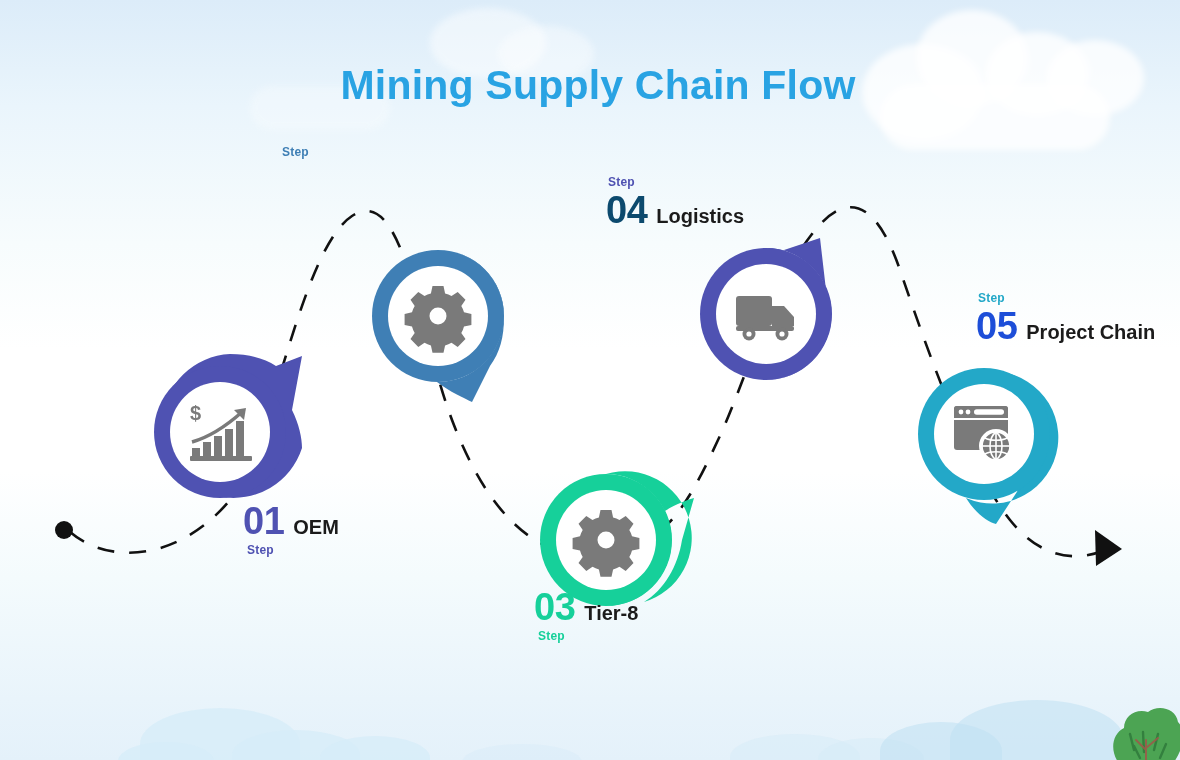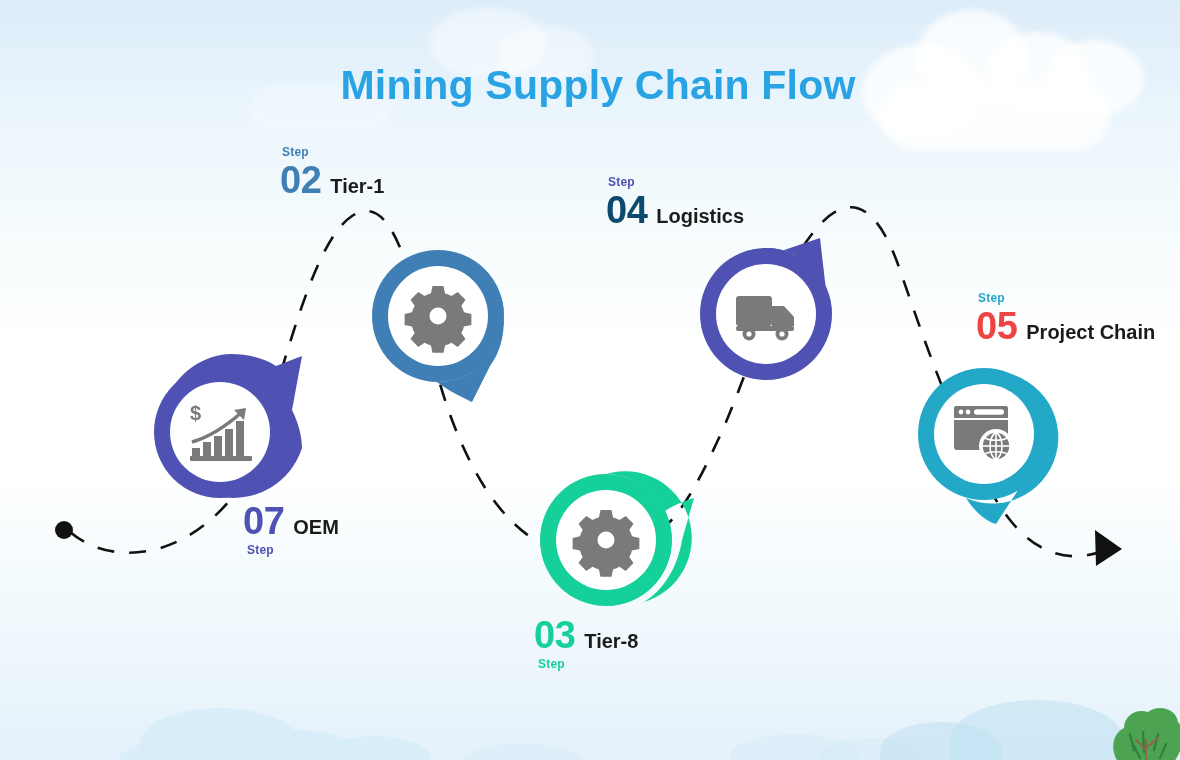--- a/index.html
+++ b/index.html
@@ -126,21 +126,21 @@
         <rect x="35" y="25" width="8" height="27"></rect>
         <rect x="46" y="17" width="8" height="35"></rect>
         <path d="M2 38 C16 34, 34 24, 52 8" fill="none" stroke="#7a7a7a" stroke-width="3.4"></path>
         <path d="M44 6 L56 4 L54 16 Z"></path>
         <text x="0" y="16" font-family="Liberation Sans, sans-serif" font-size="20" font-weight="700" fill="#7a7a7a">$</text>
       </g>
     </svg>
   </div>
   <div class="steplabel below" style="left:243px;top:502px;">
     <div class="row">
-      <span class="num" style="color:#4f52b2">07</span>
+      <span class="num" style="color:#4f52b2">01</span>
       <span class="name">OEM</span>
     </div>
     <div class="word" style="color:#4f52b2">Step</div>
   </div>
 
   <div class="pin" style="left:372px;top:246px;">
     <svg width="150" height="165" viewBox="0 0 150 165">
       <path d="M66 4 A66 66 0 1 1 65 136 C78 146, 92 152, 100 156 L118 120 C128 106, 132 92, 132 70
                A66 66 0 0 0 66 4 Z" fill="#3f7fb5"></path>
       <circle cx="66" cy="70" r="66" fill="#3f7fb5"></circle>
@@ -151,44 +151,40 @@
                  l-7.8 7.8 l-6.2 -4.2 a23 23 0 0 1 -6.4 2.7 l-1.6 7.4 h-11 l-1.6 -7.4
                  a23 23 0 0 1 -6.4 -2.7 l-6.2 4.2 l-7.8 -7.8 l4.2 -6.2 a23 23 0 0 1 -2.7 -6.4
                  l-7.4 -1.6 v-11 l7.4 -1.6 a23 23 0 0 1 2.7 -6.4 l-4.2 -6.2 l7.8 -7.8 l6.2 4.2
                  a23 23 0 0 1 6.4 -2.7 Z"></path>
         <circle cx="0" cy="0" r="8.5" fill="#ffffff"></circle>
       </g>
     </svg>
   </div>
   <div class="steplabel above" style="left:280px;top:146px;">
     <div class="word" style="color:#3f7fb5">Step</div>
-    <div class="row">
-      <span class="num" style="color:#3f7fb5">02</span>
-      <span class="name">Tier-1</span>
-    </div>
   </div>
 
   <div class="pin" style="left:536px;top:470px;">
     <svg width="168" height="150" viewBox="0 0 168 150">
       <path d="M70 4 A66 66 0 1 1 69 136 A66 66 0 0 0 124 44 C136 36, 150 30, 158 28
                L146 70 C142 96, 128 120, 108 132 A66 66 0 0 0 70 4 Z" fill="#16d09a"></path>
       <circle cx="70" cy="70" r="66" fill="#16d09a"></circle>
       <circle cx="70" cy="70" r="50" fill="#ffffff"></circle>
       <g fill="#7a7a7a" transform="translate(70,70)">
         <path d="M-5.5 -30 h11 l1.6 7.4 a23 23 0 0 1 6.4 2.7 l6.2 -4.2 l7.8 7.8 l-4.2 6.2
                  a23 23 0 0 1 2.7 6.4 l7.4 1.6 v11 l-7.4 1.6 a23 23 0 0 1 -2.7 6.4 l4.2 6.2
                  l-7.8 7.8 l-6.2 -4.2 a23 23 0 0 1 -6.4 2.7 l-1.6 7.4 h-11 l-1.6 -7.4
                  a23 23 0 0 1 -6.4 -2.7 l-6.2 4.2 l-7.8 -7.8 l4.2 -6.2 a23 23 0 0 1 -2.7 -6.4
                  l-7.4 -1.6 v-11 l7.4 -1.6 a23 23 0 0 1 2.7 -6.4 l-4.2 -6.2 l7.8 -7.8 l6.2 4.2
                  a23 23 0 0 1 6.4 -2.7 Z"></path>
         <circle cx="0" cy="0" r="8.5" fill="#ffffff"></circle>
       </g>
     </svg>
   </div>
-  <div class="steplabel below" style="left:534px;top:616px;">
+  <div class="steplabel below" style="left:534px;top:588px;">
     <div class="row">
       <span class="num" style="color:#16d09a">03</span>
       <span class="name">Tier-8</span>
     </div>
     <div class="word" style="color:#16d09a">Step</div>
   </div>
 
   <div class="pin" style="left:698px;top:230px;">
     <svg width="152" height="158" viewBox="0 0 152 158">
       <path d="M68 18 A66 66 0 1 1 67 150 A66 66 0 0 0 128 60 L122 8 L80 22 Z" fill="#4f52b2"></path>
@@ -236,20 +232,20 @@
           <path d="M42 26 C50 32, 50 48, 42 54"></path>
           <path d="M31 32 C36 35, 48 35, 53 32"></path>
           <path d="M31 48 C36 45, 48 45, 53 48"></path>
         </g>
       </g>
     </svg>
   </div>
   <div class="steplabel above" style="left:976px;top:292px;">
     <div class="word" style="color:#23a8c8">Step</div>
     <div class="row">
-      <span class="num" style="color:#ef4444">05</span>
+      <span class="num" style="color:#1d4ed8">05</span>
       <span class="name">Project Chain</span>
     </div>
   </div>
 
   <div class="title">Mining Supply Chain Flow</div>
 
 </div>
 
 </body></html>

